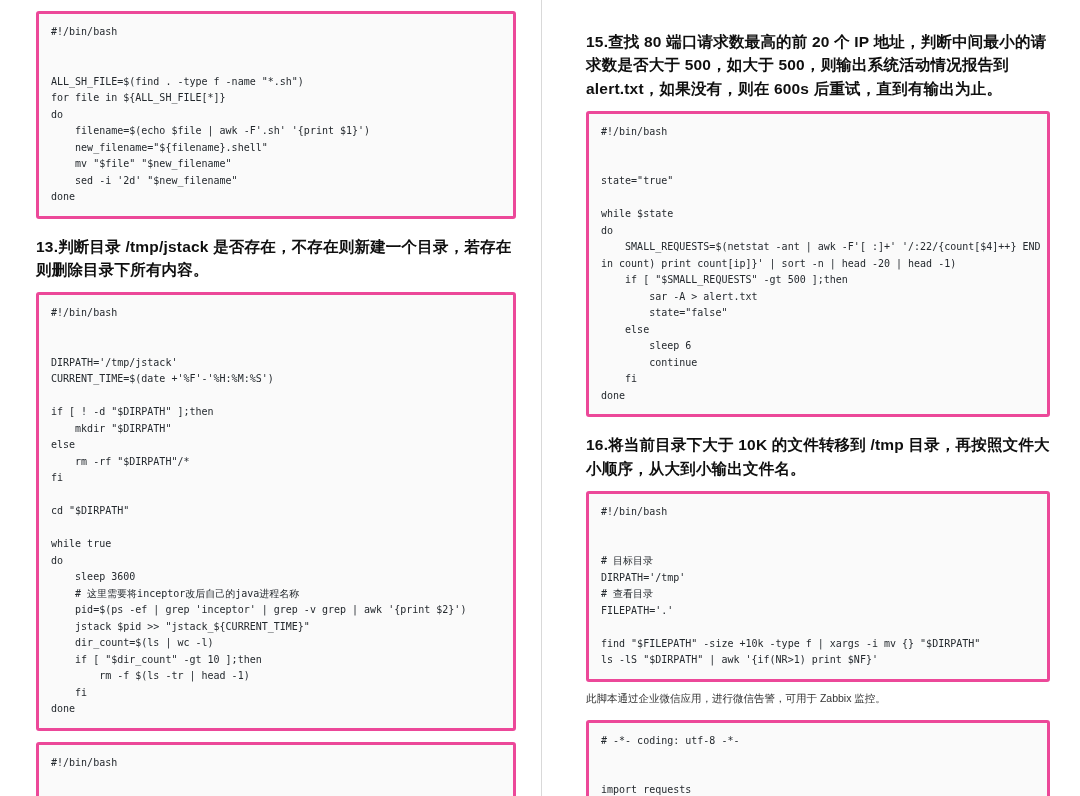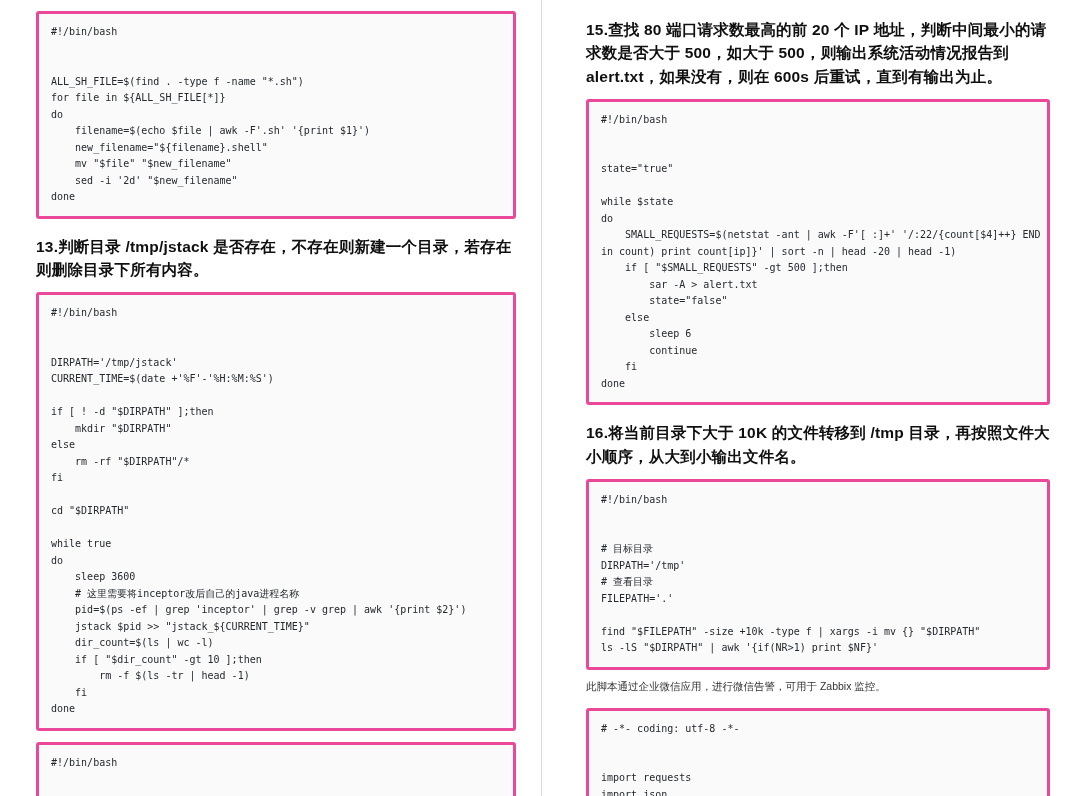--- a/index.html
+++ b/index.html
@@ -24,21 +24,21 @@
   .col {
     box-sizing: border-box;
     overflow: hidden;
   }
   .col-left {
     width: 540px;
     padding: 0 24px 0 36px;
   }
   .col-right {
     width: 540px;
-    padding: 4px 30px 0 46px;
+    padding: 16px 30px 0 46px;
   }
   .divider {
     position: absolute;
     left: 541px;
     top: 0;
     width: 1px;
     height: 796px;
     background: #d9d9d9;
   }
   h2.heading {

